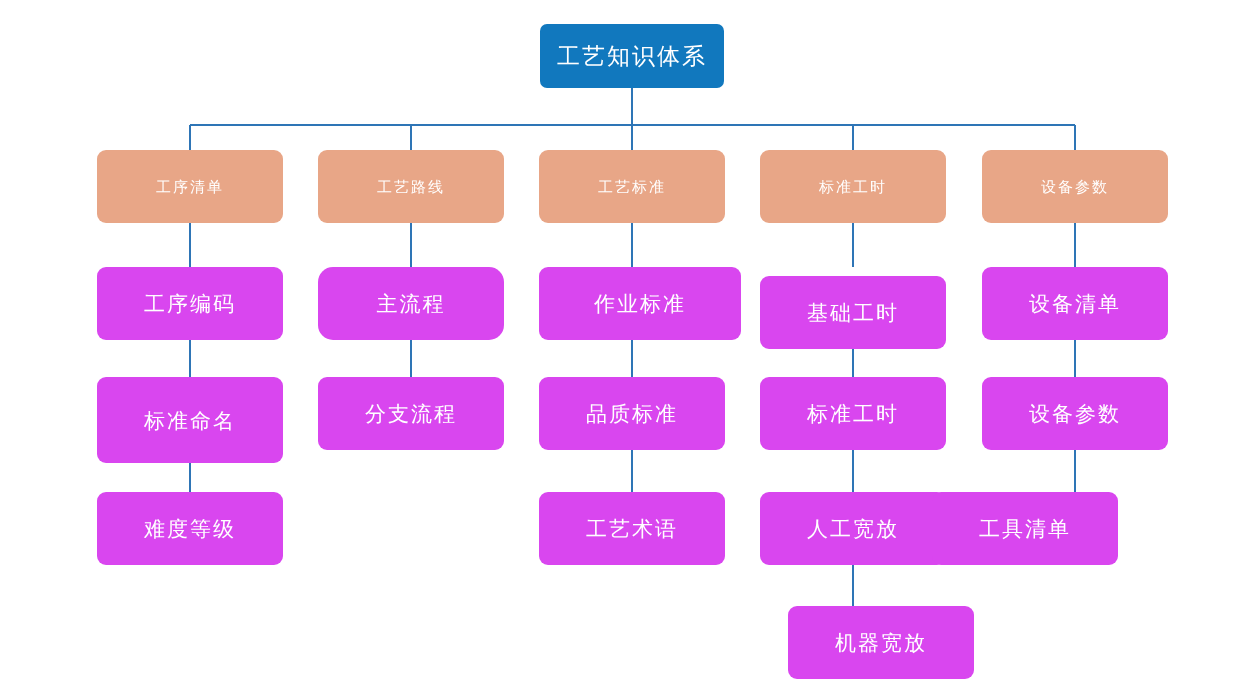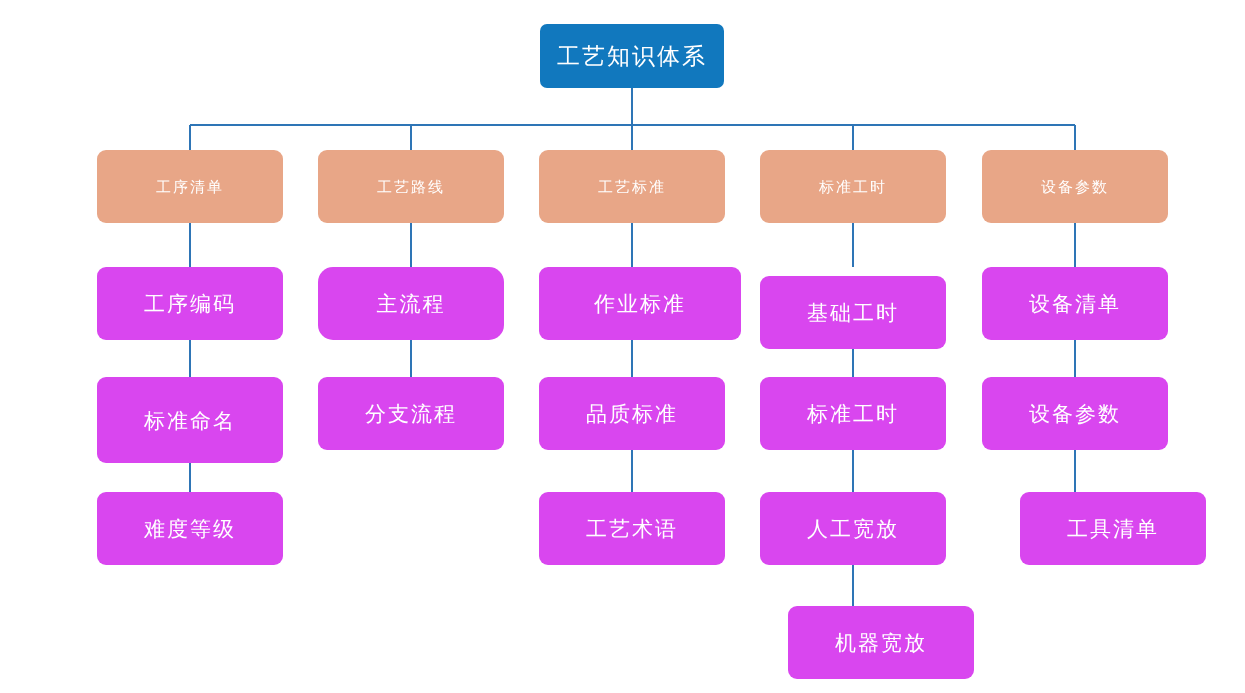--- a/index.html
+++ b/index.html
@@ -138,17 +138,17 @@
       </div>
       <div class="node node-l2" style="left: 982px; top: 150px; width: 186px; height: 73px;">
         <span class="node-label">设备参数</span>
       </div>
       <div class="node node-l3" style="left: 982px; top: 267px; width: 186px; height: 73px;">
         <span class="node-label">设备清单</span>
       </div>
       <div class="node node-l3" style="left: 982px; top: 377px; width: 186px; height: 73px;">
         <span class="node-label">设备参数</span>
       </div>
-      <div class="node node-l3" style="left: 1020px; top: 492px; width: 186px; height: 73px;">
+      <div class="node node-l3" style="left: 932px; top: 492px; width: 186px; height: 73px;">
         <span class="node-label">工具清单</span>
       </div>
     </div>
 </div>
 
 </body></html>

